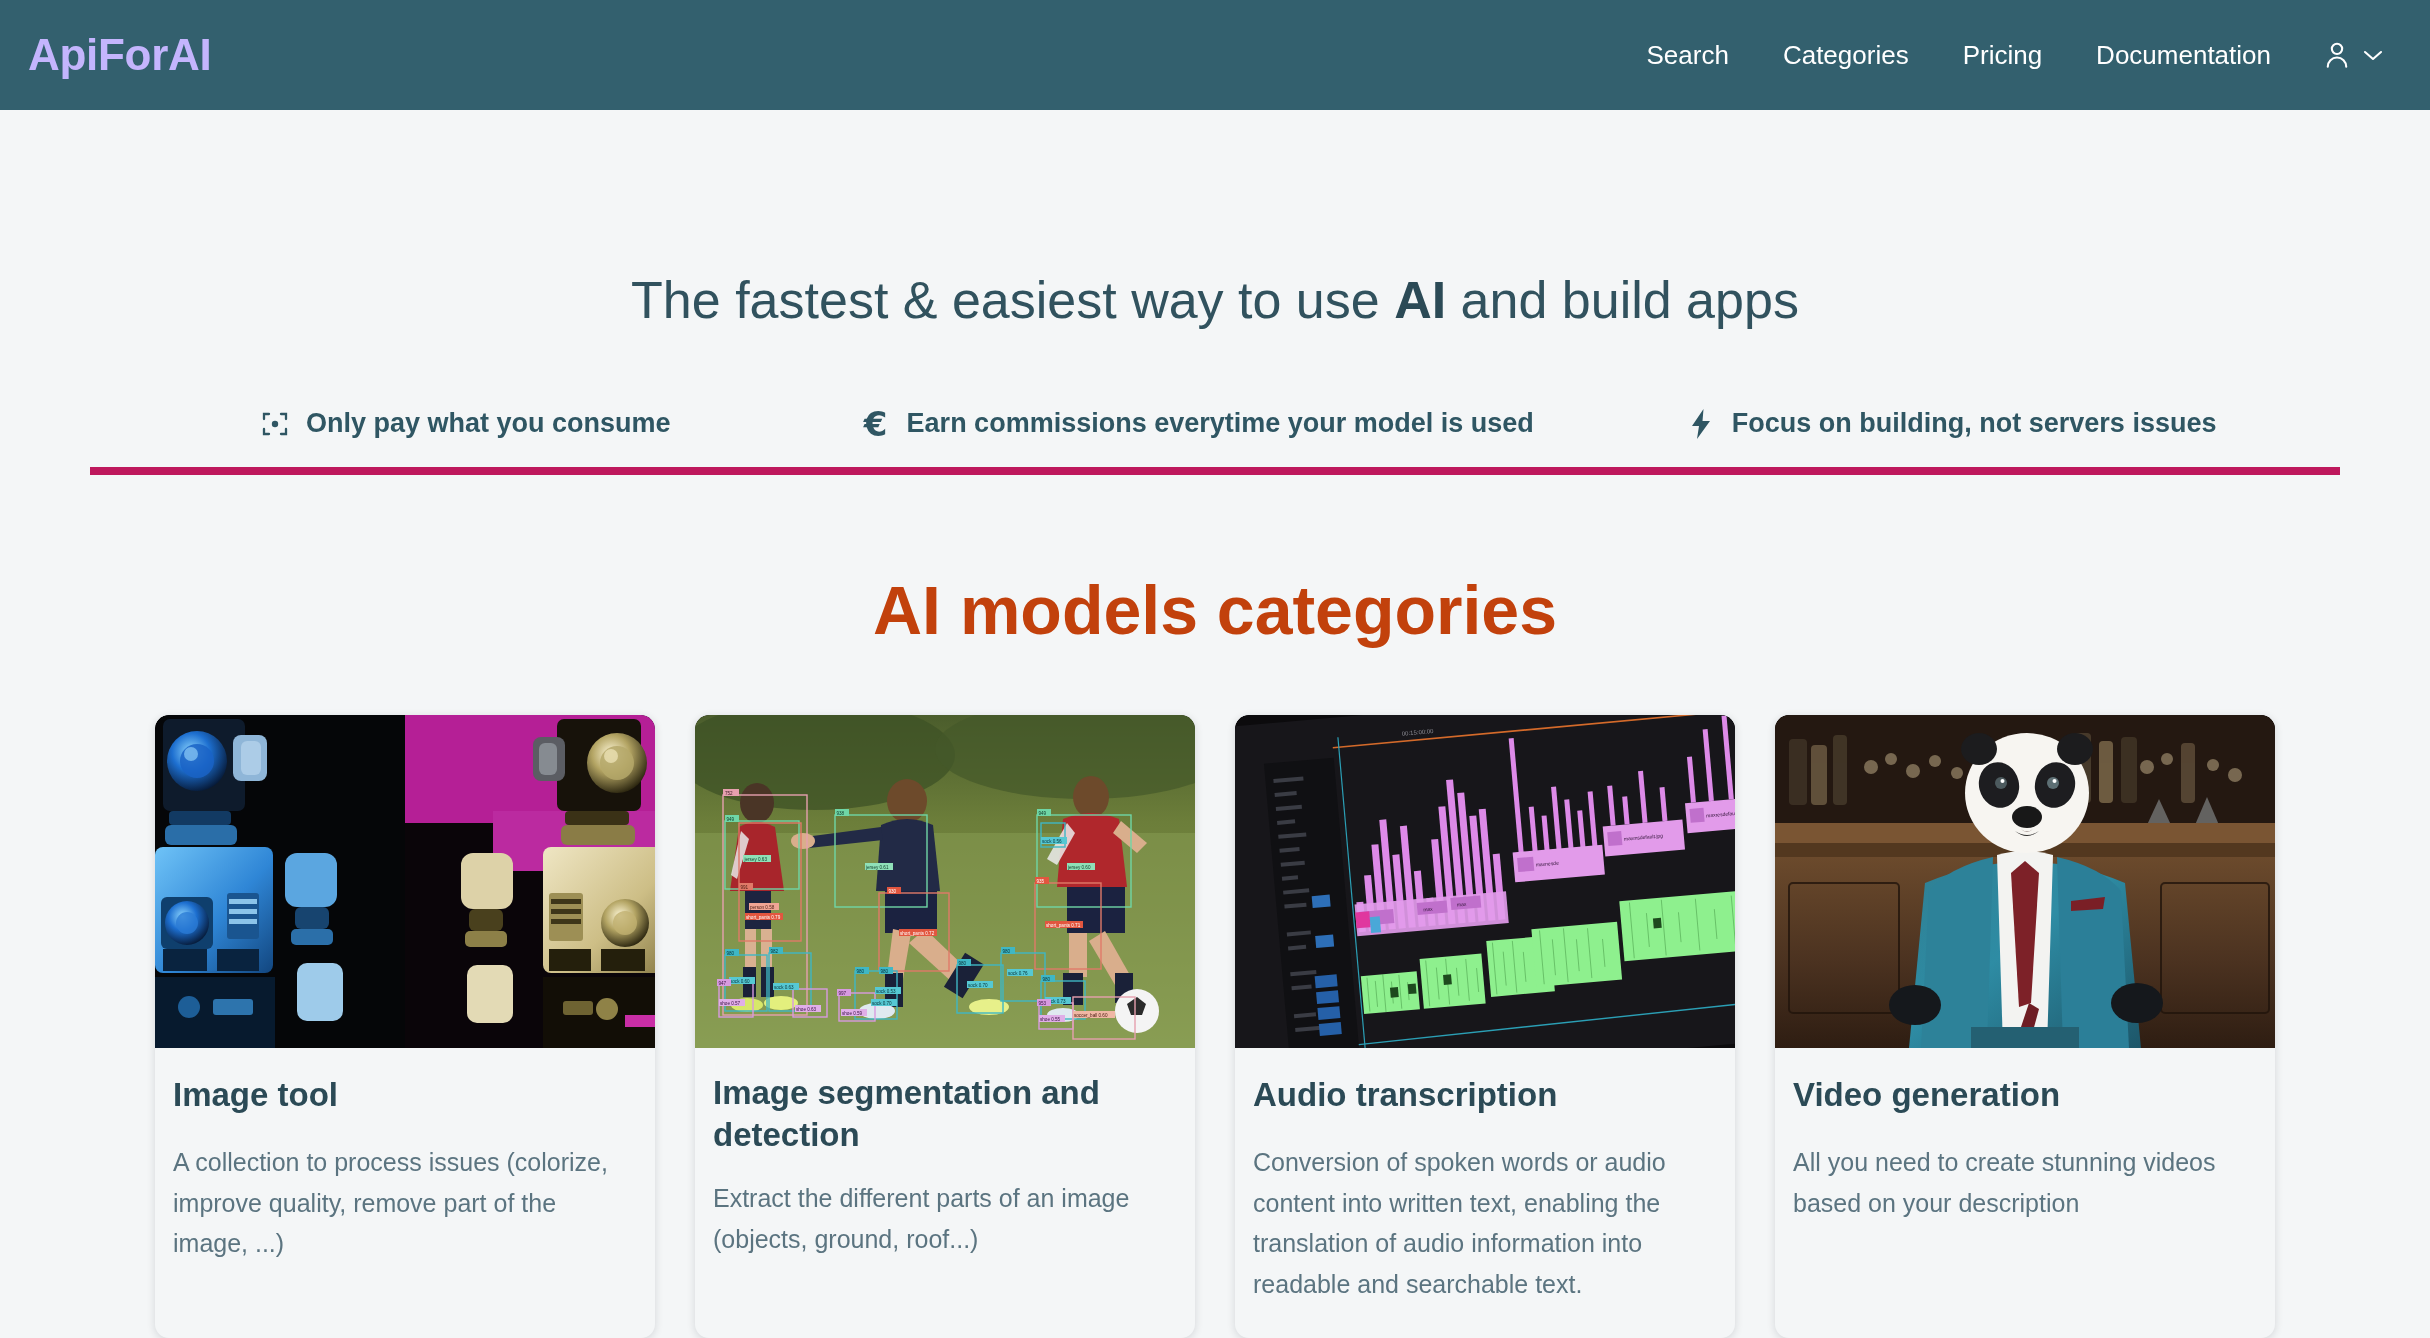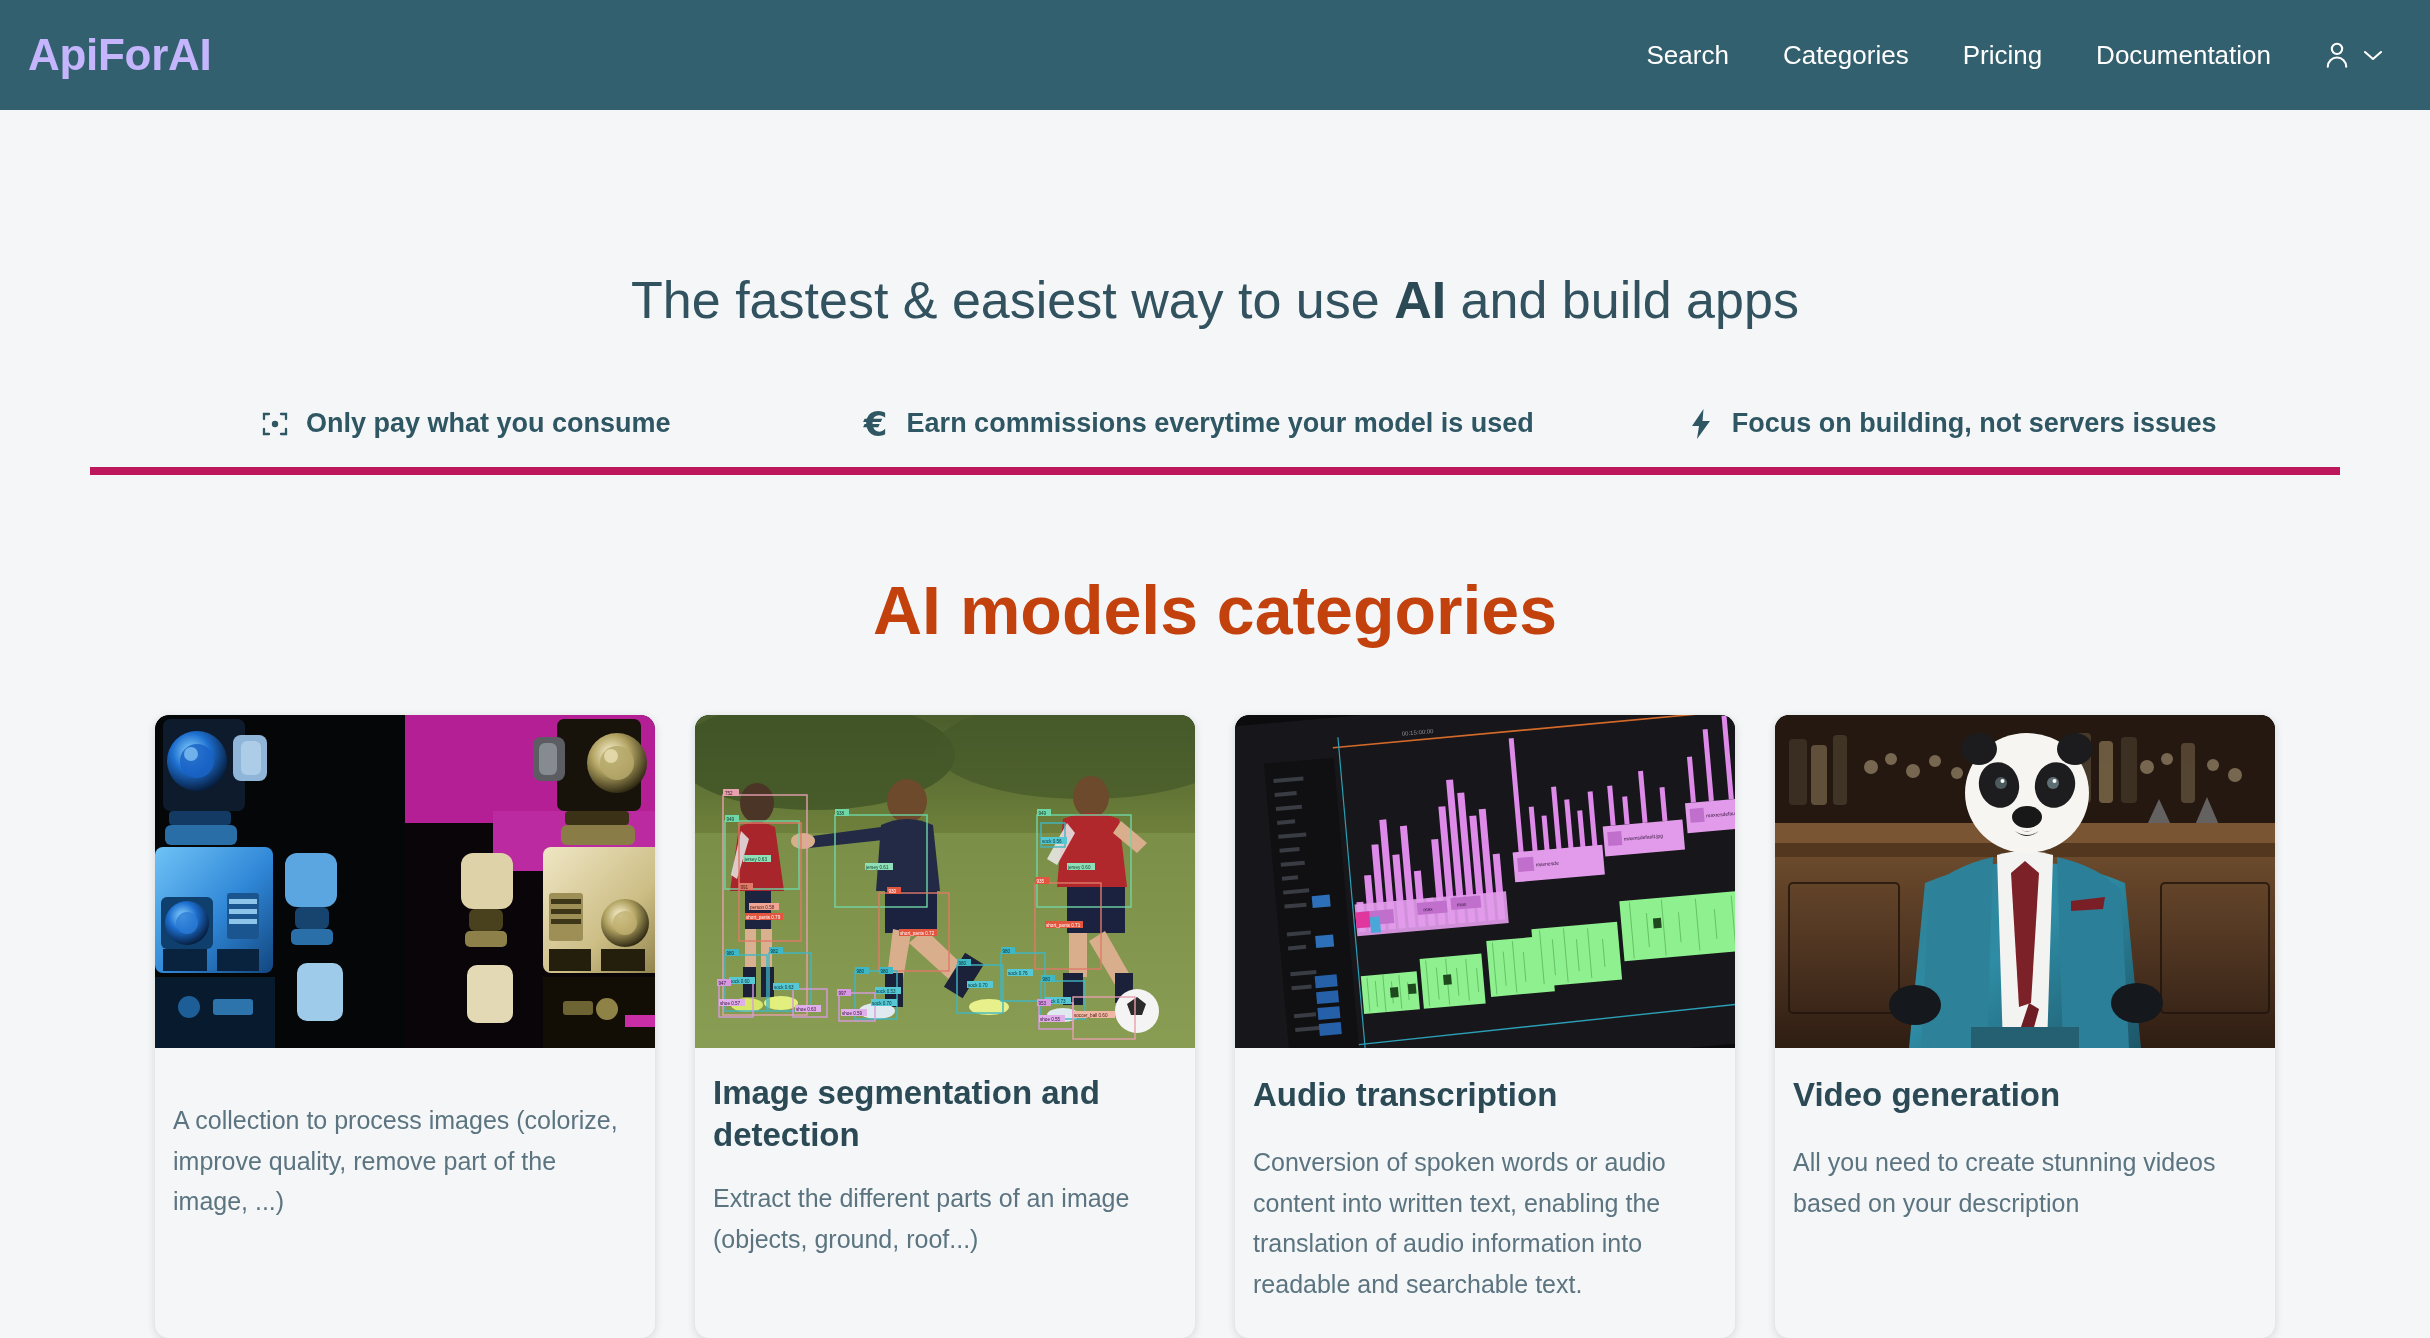--- a/index.html
+++ b/index.html
@@ -278,21 +278,22 @@
           <rect x="310" y="216" width="42" height="16" rx="5" fill="#8d8048"></rect>
           <rect x="312" y="250" width="46" height="58" rx="10" fill="#e3dab5"></rect>
           <rect x="388" y="262" width="120" height="71" fill="#120e06"></rect>
           <circle cx="452" cy="294" r="11" fill="#8f8247"></circle>
           <rect x="408" y="286" width="30" height="14" rx="3" fill="#6e6332"></rect>
           <rect x="470" y="300" width="30" height="12" fill="#c92ea6"></rect>
         </g>
       </svg>
     </div>
     <div class="card-body">
-      <div class="card-desc">A collection to process images (colorize, improve quality, remove part of the image, ...)</div>
+      <div class="card-title">Image tool</div>
+      <div class="card-desc">A collection to process issues (colorize, improve quality, remove part of the image, ...)</div>
     </div>
   </div>
 
   <div class="card">
     <div class="card-img">
       <svg viewBox="0 0 500 333" preserveAspectRatio="xMidYMid slice" aria-hidden="true">
         <defs>
           <linearGradient id="fieldG" x1="0" y1="0" x2="0" y2="1">
             <stop offset="0%" stop-color="#4b5d2c"></stop>
               <stop offset="32%" stop-color="#6c7e3a"></stop>

